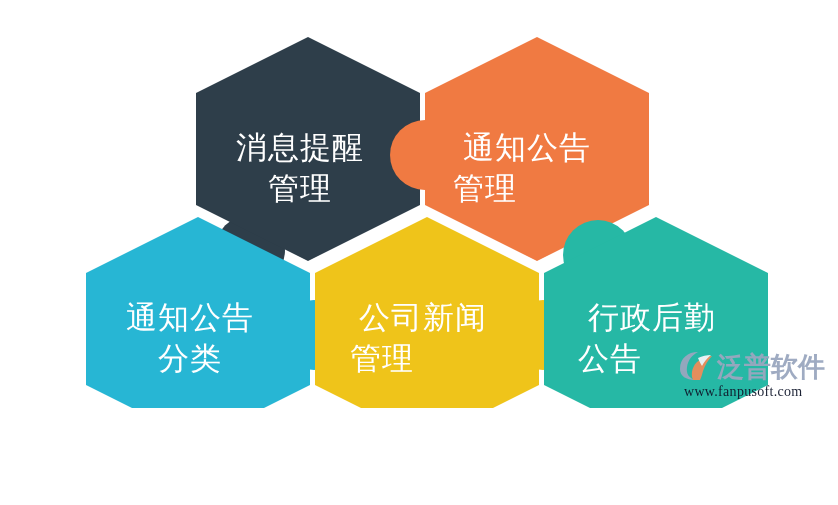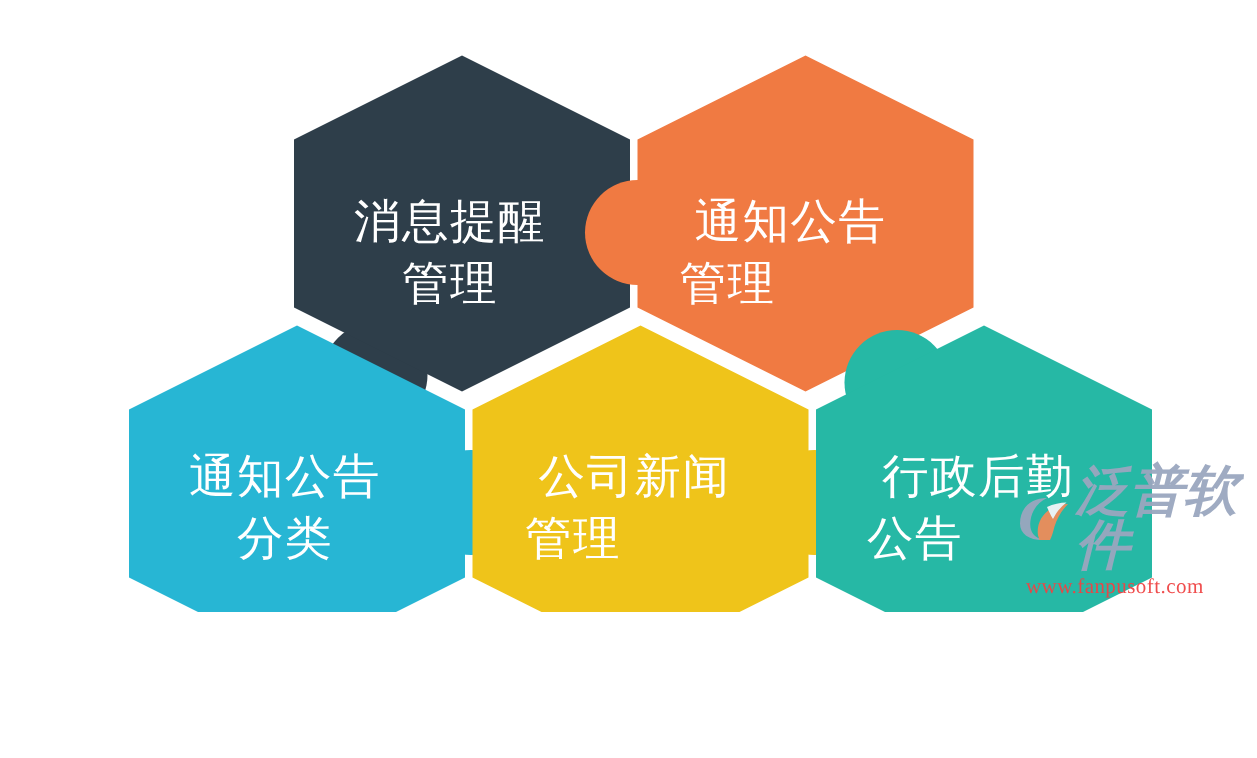--- a/index.html
+++ b/index.html
@@ -52,31 +52,30 @@
     align-items: center;
     gap: 3px;
   }
   #wm-mark {
     width: 36px;
     height: 32px;
     flex: none;
   }
   #wm-name {
     font-family: "DejaVu Sans", "Liberation Sans", sans-serif;
-    font-size: 36px;
+    font-size: 27px;
     font-weight: bold;
     color: #9aa7bf;
     line-height: 1;
     letter-spacing: 0px;
-    font-style: italic;
   }
   #wm-url {
     font-family: "Liberation Serif", "DejaVu Serif", serif;
     font-size: 14px;
-    color: #ef4444;
+    color: #0f172a;
     letter-spacing: 0.3px;
     margin-top: 2px;
     margin-left: 6px;
   }
 </style>
 </head>
 <body>
 
 <div id="canvas">
 

